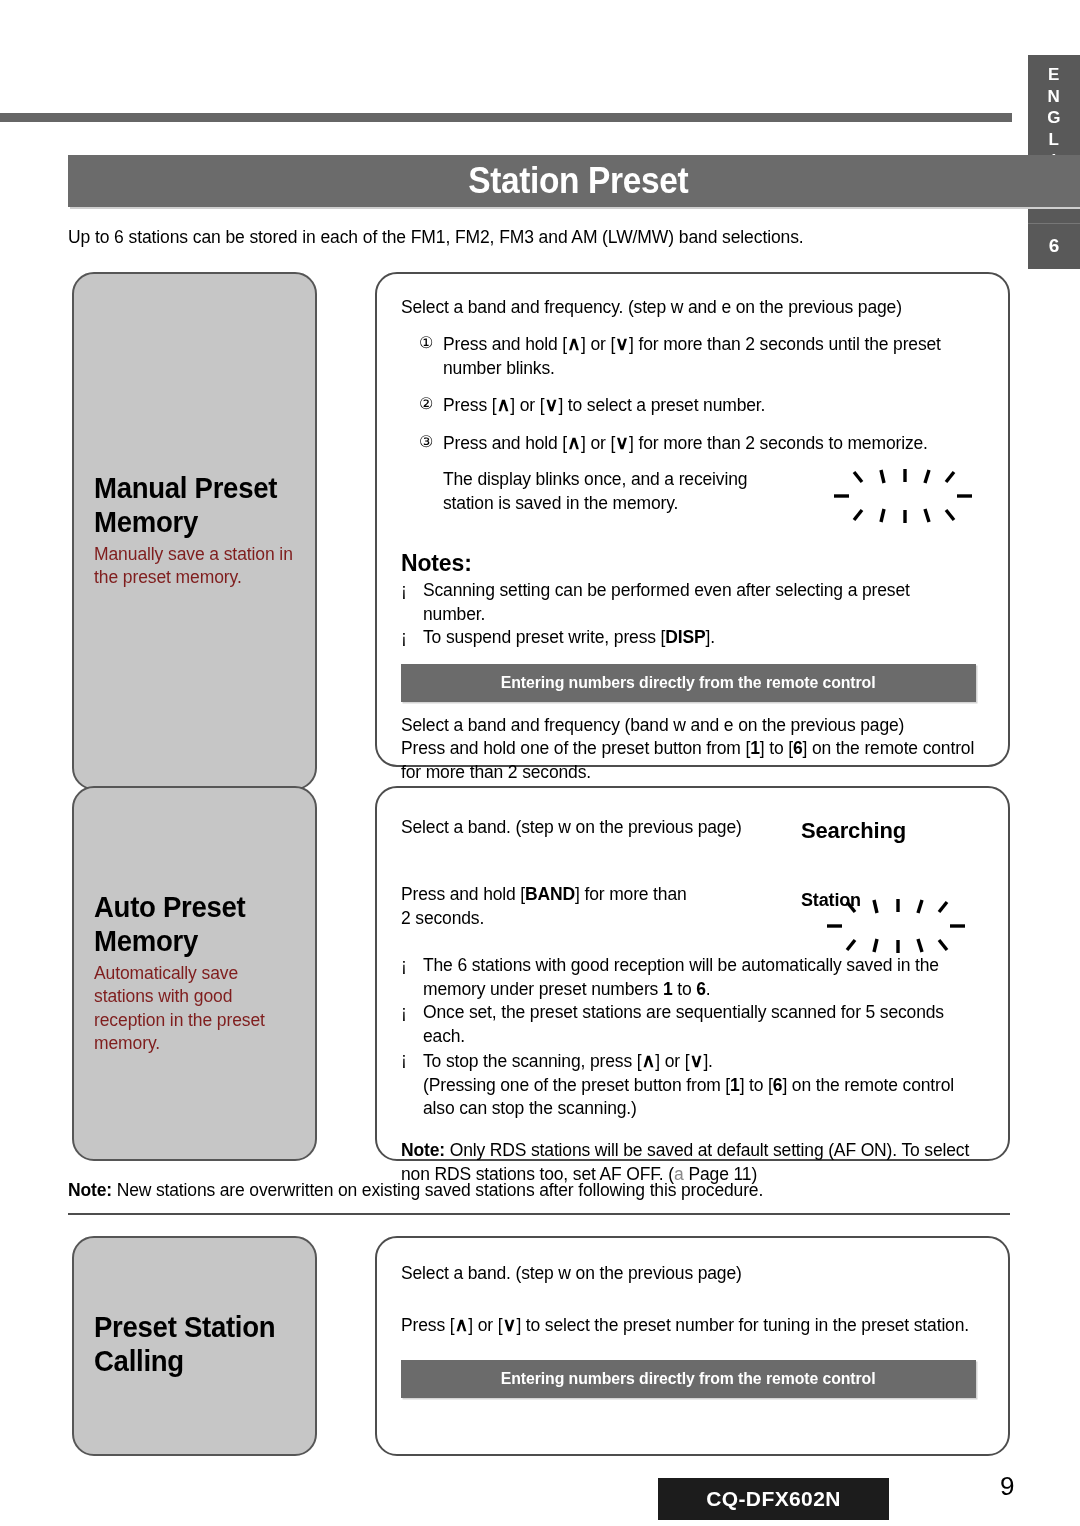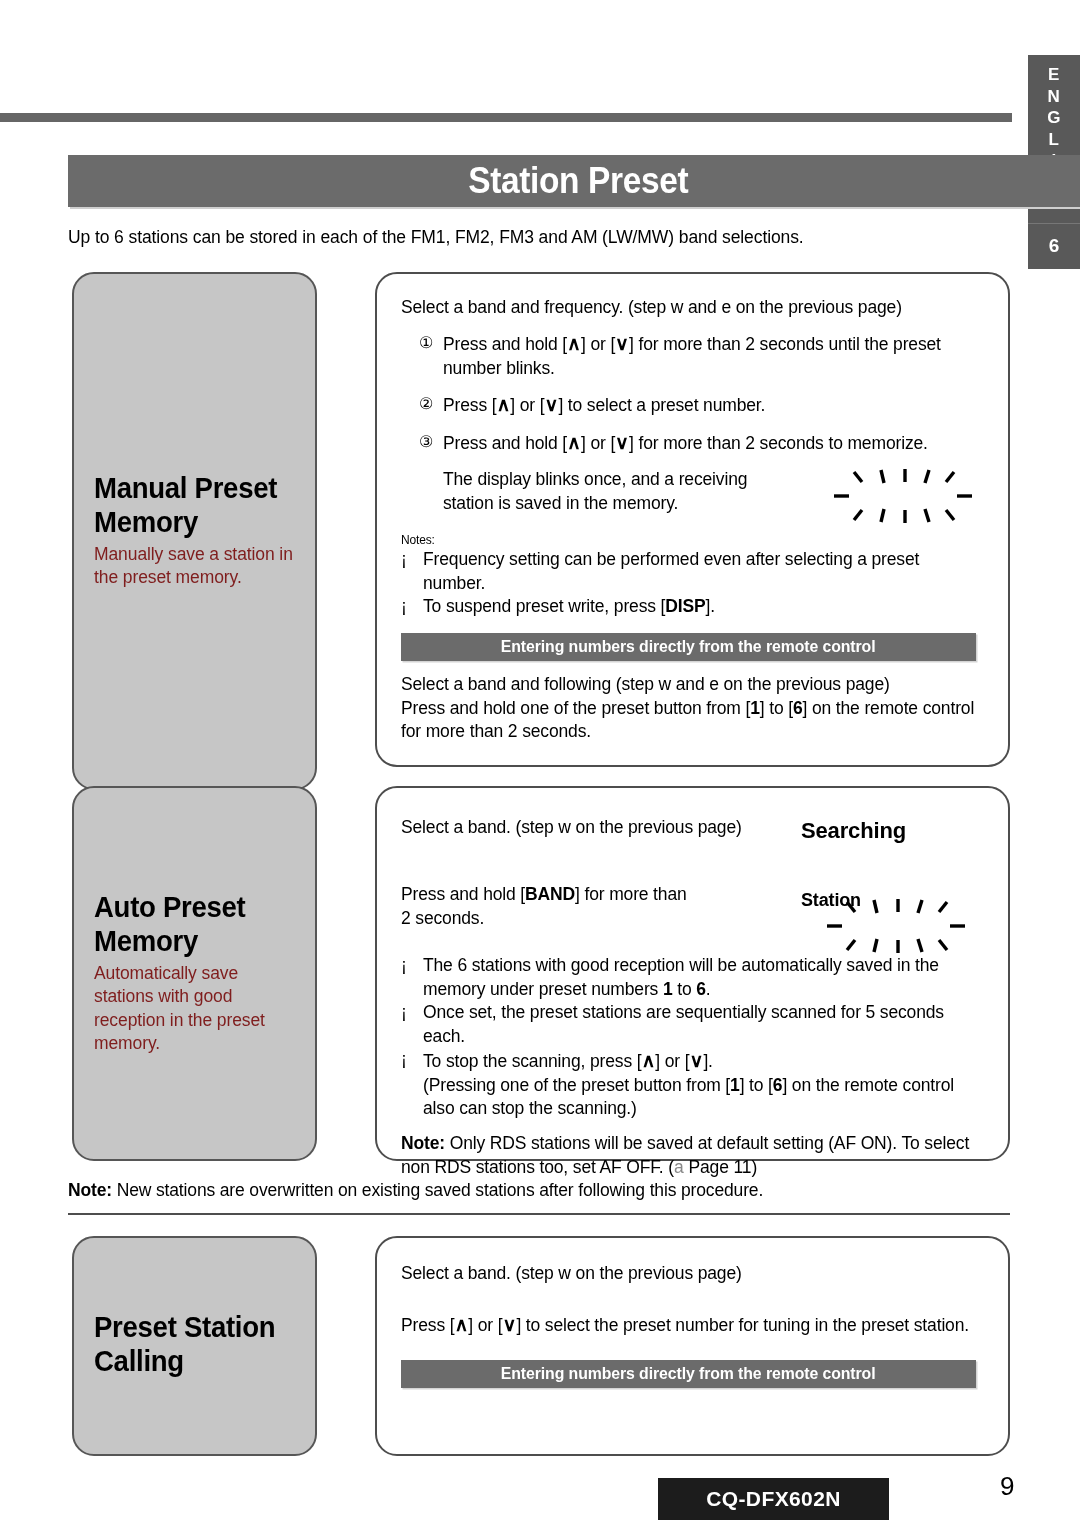--- a/index.html
+++ b/index.html
@@ -118,21 +118,21 @@
     padding: 22px 32px 18px 24px;
     font-size: 17.5px;
     line-height: 1.36;
     color: #000;
     letter-spacing: -0.15px;
   }
 
   
   .sub-banner {
     background: #6b6b6b;
-    height: 28px;
+    height: 38px;
     display: flex;
     align-items: center;
     justify-content: center;
     margin: 14px 0 12px 0;
     box-shadow: 1.5px 1.5px 0 #d4d4d4;
   }
   .sub-banner span {
     color: #ffffff;
     font-size: 16.5px;
     font-weight: bold;
@@ -156,21 +156,21 @@
   .step .body { flex: 1 1 auto; }
 
   .key {
     font-weight: bold;
     font-size: 19px;
     letter-spacing: 0;
   }
   .kb { font-weight: bold; }
 
   
-  .notes-title { font-weight: normal; font-size: 12px; margin-top: 8px; }
+  .notes-title { font-weight: bold; font-size: 23px; margin-top: 24px; }
   ul.notes { list-style: none; }
   ul.notes li {
     display: flex;
     line-height: 1.34;
   }
   ul.notes li .bl {
     flex: 0 0 auto;
     width: 22px;
     text-align: left;
     color: #000;
@@ -299,33 +299,33 @@
           <line x1="128" y1="52" x2="120" y2="42"></line>
         </g>
       </svg>
     </div>
   </div>
 
   <div class="notes-title">Notes:</div>
   <ul class="notes">
     <li>
       <span class="bl">¡</span>
-      <span class="txt">Frequency setting can be performed even after selecting a preset number.</span>
+      <span class="txt">Scanning setting can be performed even after selecting a preset number.</span>
     </li>
     <li>
       <span class="bl">¡</span>
       <span class="txt">To suspend preset write, press [<span class="kb">DISP</span>].</span>
     </li>
   </ul>
 
   <div class="sub-banner">
     <span>Entering numbers directly from the remote control</span>
   </div>
 
-  <div>Select a band and following (step w  and e   on the previous page)</div>
+  <div>Select a band and frequency (band w  and e   on the previous page)</div>
   <div>Press and hold one of the preset button from [<span class="kb">1</span>] to [<span class="kb">6</span>] on the remote control<br>for more than 2 seconds.</div>
 
 </div>
 
 <div class="gray-card" style="left:72px; top:786px; width:245px; height:375px;">
   <h2>
     <span>Auto Preset</span><br>
     <span>Memory</span>
   </h2>
   <p>Automatically save stations with good reception in the preset memory.</p>
@@ -372,21 +372,21 @@
     <li>
       <span class="bl">¡</span>
       <span class="txt">Once set, the preset stations are sequentially scanned for 5 seconds each.</span>
     </li>
     <li>
       <span class="bl">¡</span>
       <span class="txt">To stop the scanning, press [<span class="key">∧</span>] or [<span class="key">∨</span>].<br>(Pressing one of the preset button from [<span class="kb">1</span>] to [<span class="kb">6</span>] on the remote control also can stop the scanning.)</span>
     </li>
   </ul>
 
-  <div style="margin-top:12px;">
+  <div style="margin-top:19px;">
     <span class="kb">Note:</span>
     Only RDS stations will be saved at default setting (AF ON). To select non RDS stations too, set AF OFF. (<span style="color:#888;">a</span><span class="inline-gap"></span><span>Page 11</span>)
   </div>
 
 </div>
 
 <div class="page-note" style="top:1180px;">
   <span class="kb">Note:</span>
   <span>New stations are overwritten on existing saved stations after following this procedure.</span>
 </div>

